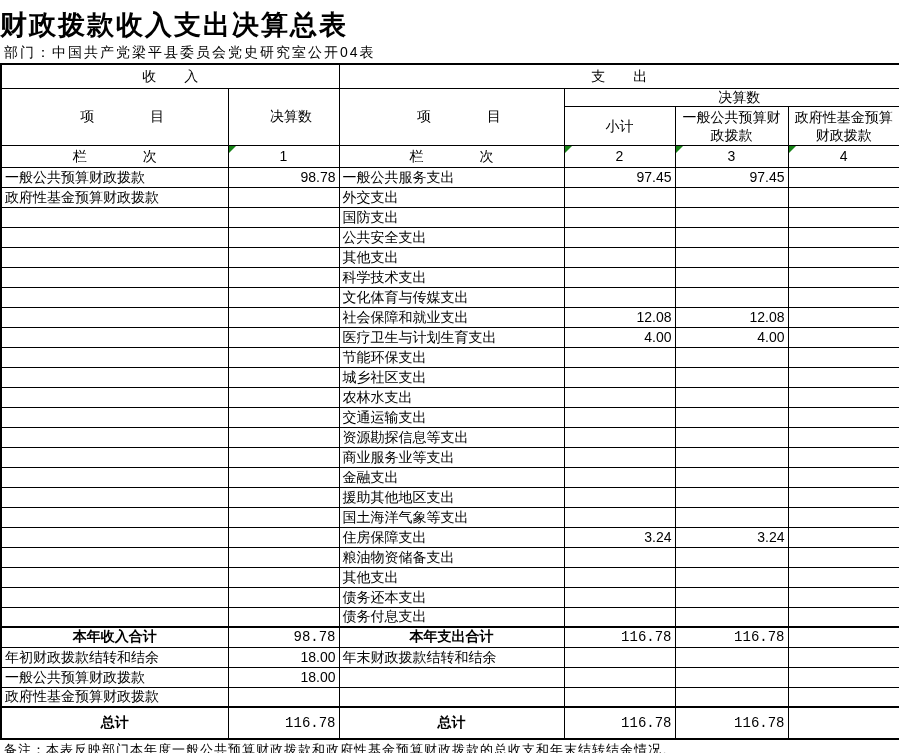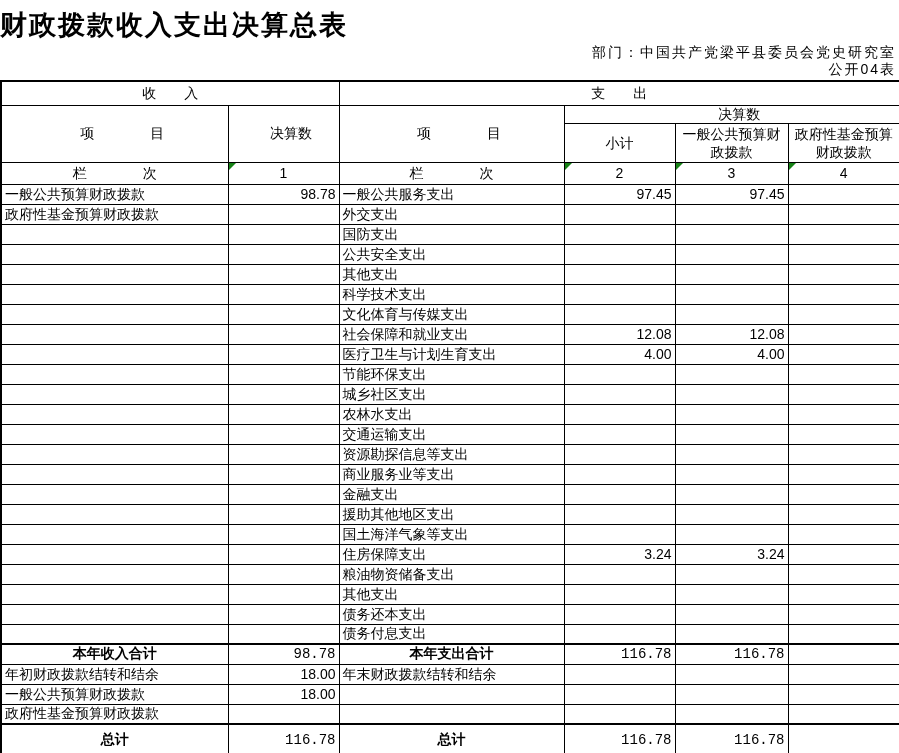--- a/index.html
+++ b/index.html
@@ -15,21 +15,20 @@
     font-size:27px; font-weight:700; letter-spacing:2px;
   }
   .unit-row {
     text-align:right; font-size:14px; letter-spacing:3px;
     padding:2px 3px 0 0; line-height:17px;
   }
   .dept-row {
     display:flex; justify-content:flex-start; align-items:flex-end;
     font-size:14px; letter-spacing:2px; line-height:17px;
     padding:1px 3px 2px 4px;
-    flex-direction:column;
   }
   table.fiscal {
     width:899px; border-collapse:collapse; table-layout:fixed;
     border:2px solid var(--grid);
   }
   table.fiscal td {
     border:1px solid var(--grid);
     font-size:14px; line-height:17px;
     padding:0 3px; overflow:hidden;
     vertical-align:middle; height:20px;

